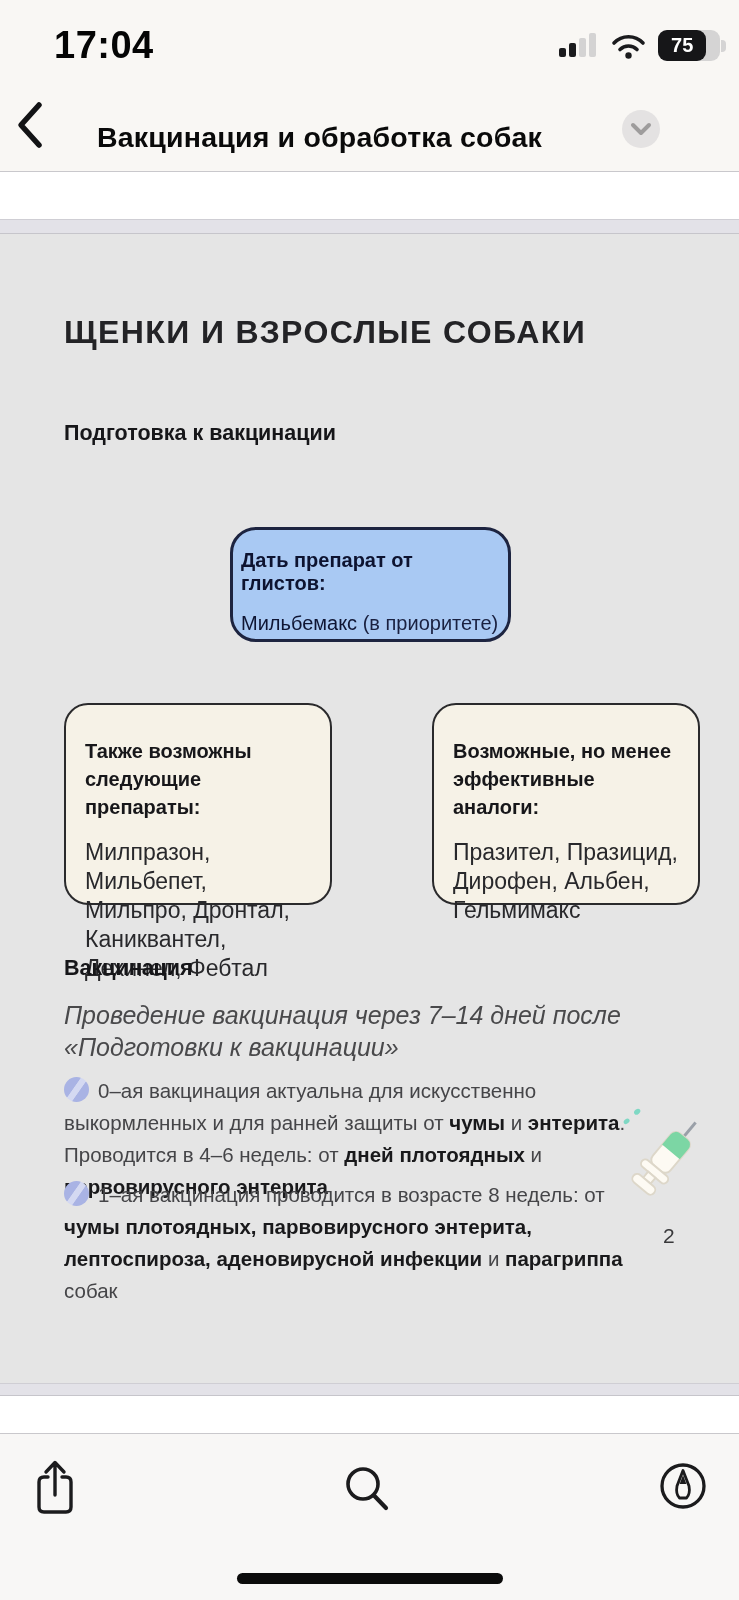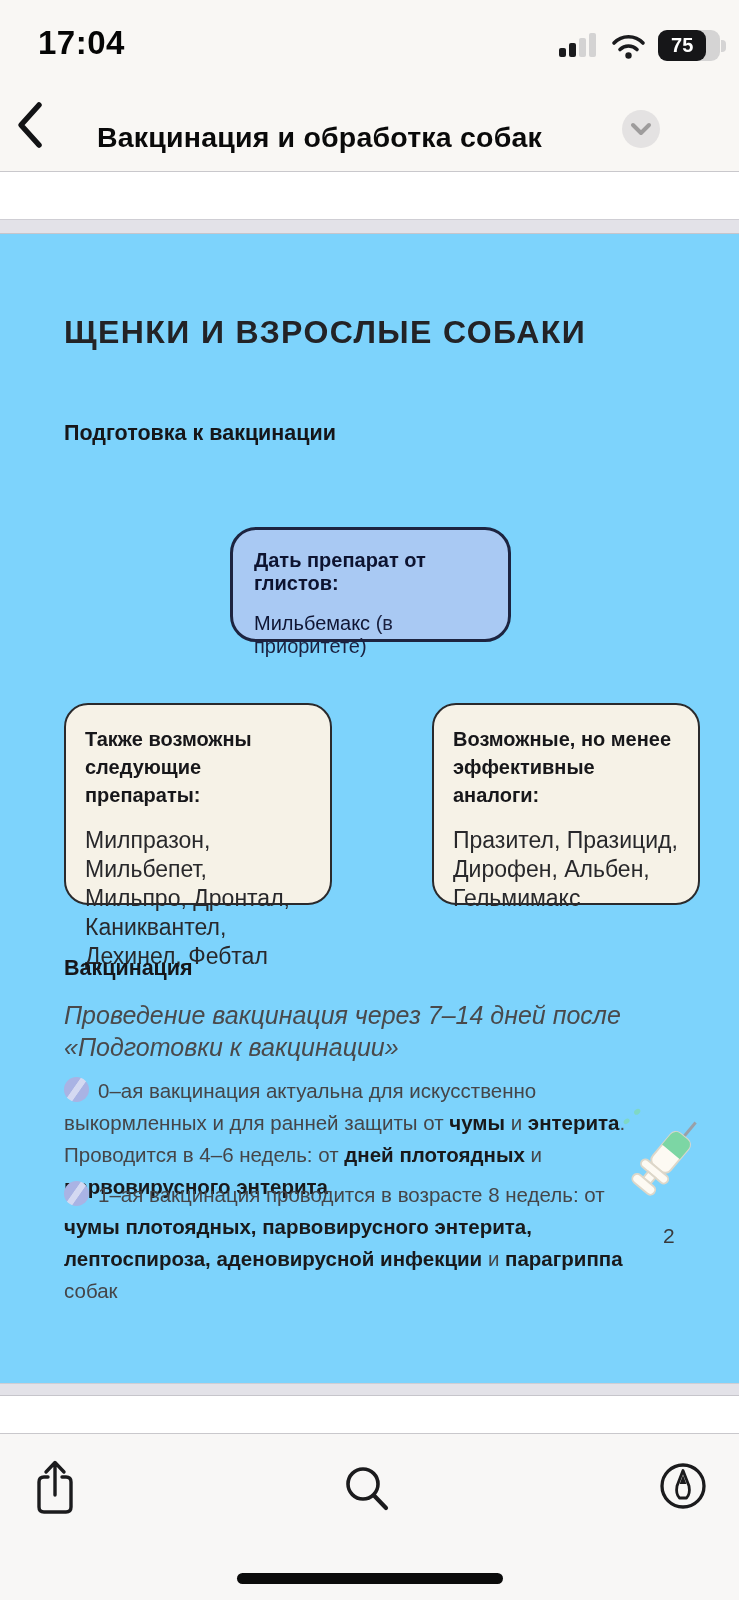--- a/index.html
+++ b/index.html
@@ -3,21 +3,21 @@
 <meta charset="utf-8">
 <style>
   * { margin:0; padding:0; box-sizing:border-box; }
   html,body { background:#ffffff; }
   body { font-family:"Liberation Sans", sans-serif; }
   .screen { position:relative; width:739px; height:1600px; background:#ffffff; overflow:hidden; }
 
   
   .top-chrome { position:absolute; top:0; left:0; width:739px; height:172px;
                 background:#f9f7f4; border-bottom:1px solid #c9c8cc; z-index:5; }
-  .time { position:absolute; left:38px; top:24px; font-size:33px; font-weight:700;
+  .time { position:absolute; left:54px; top:24px; font-size:38px; font-weight:700;
           color:#050505; letter-spacing:.5px; }
   .status-icons { position:absolute; right:19px; top:30px; display:flex; align-items:center; gap:12px; }
   .battery { position:relative; width:62px; height:31px; background:#d5d4d4; border-radius:9px; }
   .battery-fill { position:absolute; left:0; top:0; height:31px; width:78%; background:#161618;
                   border-radius:9px; display:flex; align-items:center; justify-content:center; }
   .battery-fill span { color:#ffffff; font-size:20px; font-weight:700; }
   .battery-nub { position:absolute; right:-6px; top:10px; width:5px; height:12px;
                  background:#d5d4d4; border-radius:0 4px 4px 0; }
 
   
@@ -27,38 +27,38 @@
   .expand-btn { position:absolute; left:622px; top:110px; width:38px; height:38px; border-radius:50%;
                 background:#e4e2e2; display:flex; align-items:center; justify-content:center; cursor:pointer; }
 
   
   .page-gap { position:absolute; left:0; width:739px; background:#e3e2e8;
               border-top:1px solid #cfced4; border-bottom:1px solid #c6c5cb; }
   .gap-top { top:219px; height:15px; }
   .gap-bottom { top:1383px; height:13px; }
 
   
-  .doc-page { position:absolute; top:234px; left:0; width:739px; height:1149px; background:#7dd3fc; }
+  .doc-page { position:absolute; top:234px; left:0; width:739px; height:1149px; background:#e5e5e5; }
   .h1 { position:absolute; left:64px; top:80px; font-size:32px; font-weight:800;
         letter-spacing:1.4px; color:#232326; }
   .h2 { position:absolute; left:64px; font-size:21.5px; font-weight:700; color:#161619; }
   .h2a { top:146px;margin-top:41px; } .h2b { top:722px; }
   .para { position:absolute; left:64px; top:183px; width:608px; font-size:20.5px;
           line-height:31.5px; color:#48484a; }
   .note-italic { position:absolute; left:64px; top:765px; width:575px; font-size:25px;
                  font-style:italic; line-height:32px; color:#49494b; }
 
   .primary-box { position:absolute; left:230px; top:293px; width:281px; height:115px;
-                 background:#a9c9f3; border:3px solid #1d2440; border-radius:26px; padding:19px 21px; }
+                 background:#a9c9f3; border:3px solid #1d2440; border-radius:26px; padding:19px 8px; }
   .primary-box .pb-title { font-size:20px; font-weight:700; color:#0d1330; }
   .primary-box .pb-line { margin-top:17px; font-size:20px; color:#1a2140; }
   .pb-drug { font-weight:500; color:#0f1533; }
 
   .cream-box { position:absolute; top:469px; width:268px; height:202px; background:#f6f2e7;
-               border:2.5px solid #2a2a2c; border-radius:24px; padding:20px 19px; }
+               border:2.5px solid #2a2a2c; border-radius:24px; padding:32px 19px; }
   .cream-left { left:64px; } .cream-right { left:432px; }
   .cb-title { font-size:20px; font-weight:700; line-height:28px; color:#17171a; }
   .cb-body { margin-top:17px; font-size:23px; line-height:29px; color:#28282b; }
 
   .bullet { position:absolute; left:64px; width:581px; font-size:20.5px; line-height:32px; color:#454548; }
   .bullet-1 { top:841px; } .bullet-2 { top:945px; }
   .dot { display:inline-block; width:25px; height:25px; border-radius:50%; margin-right:9px;
          vertical-align:-4px;
          background:linear-gradient(125deg, rgba(255,255,255,0) 40%, rgba(255,255,255,.5) 42%,
                     rgba(255,255,255,.5) 58%, rgba(255,255,255,0) 60%), #a9b3e4; }

